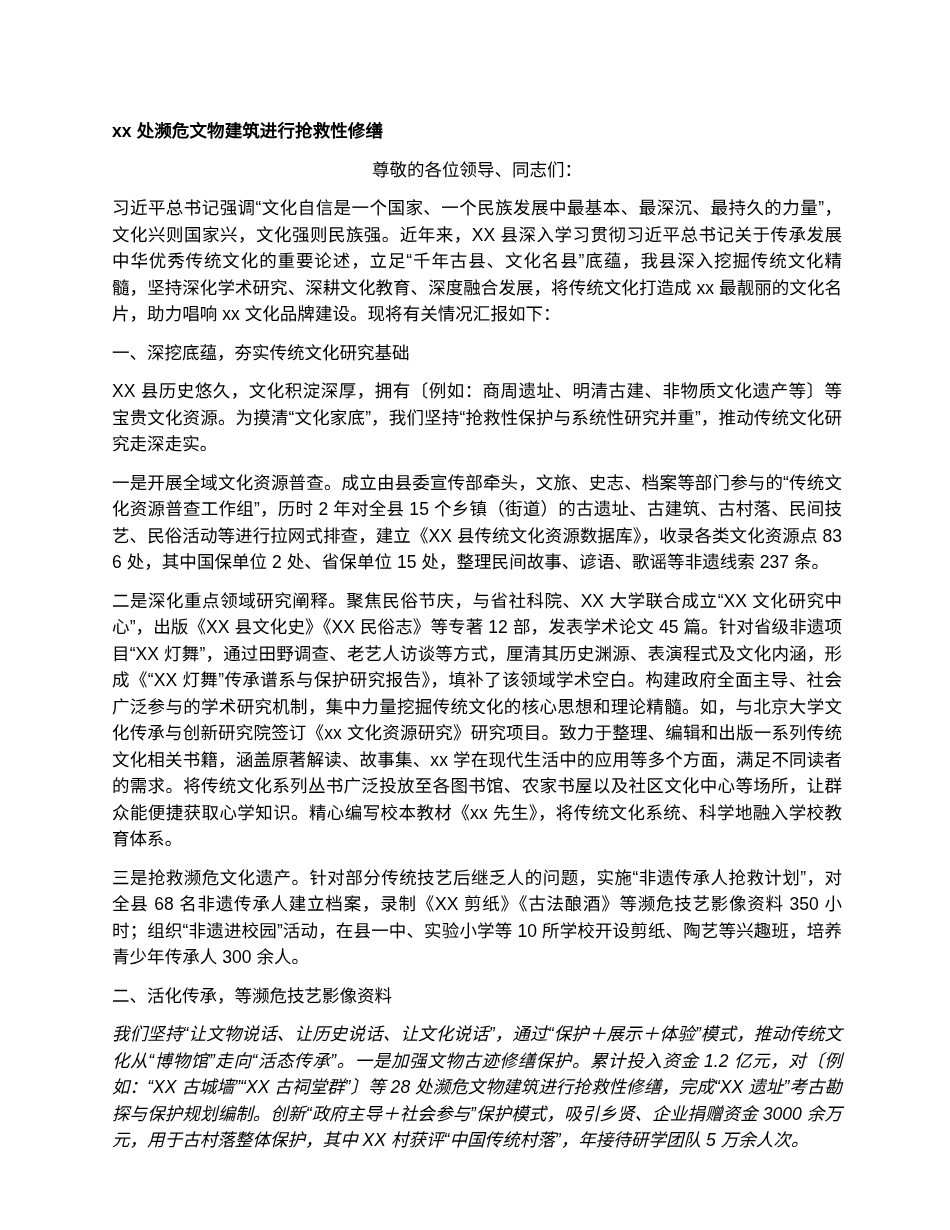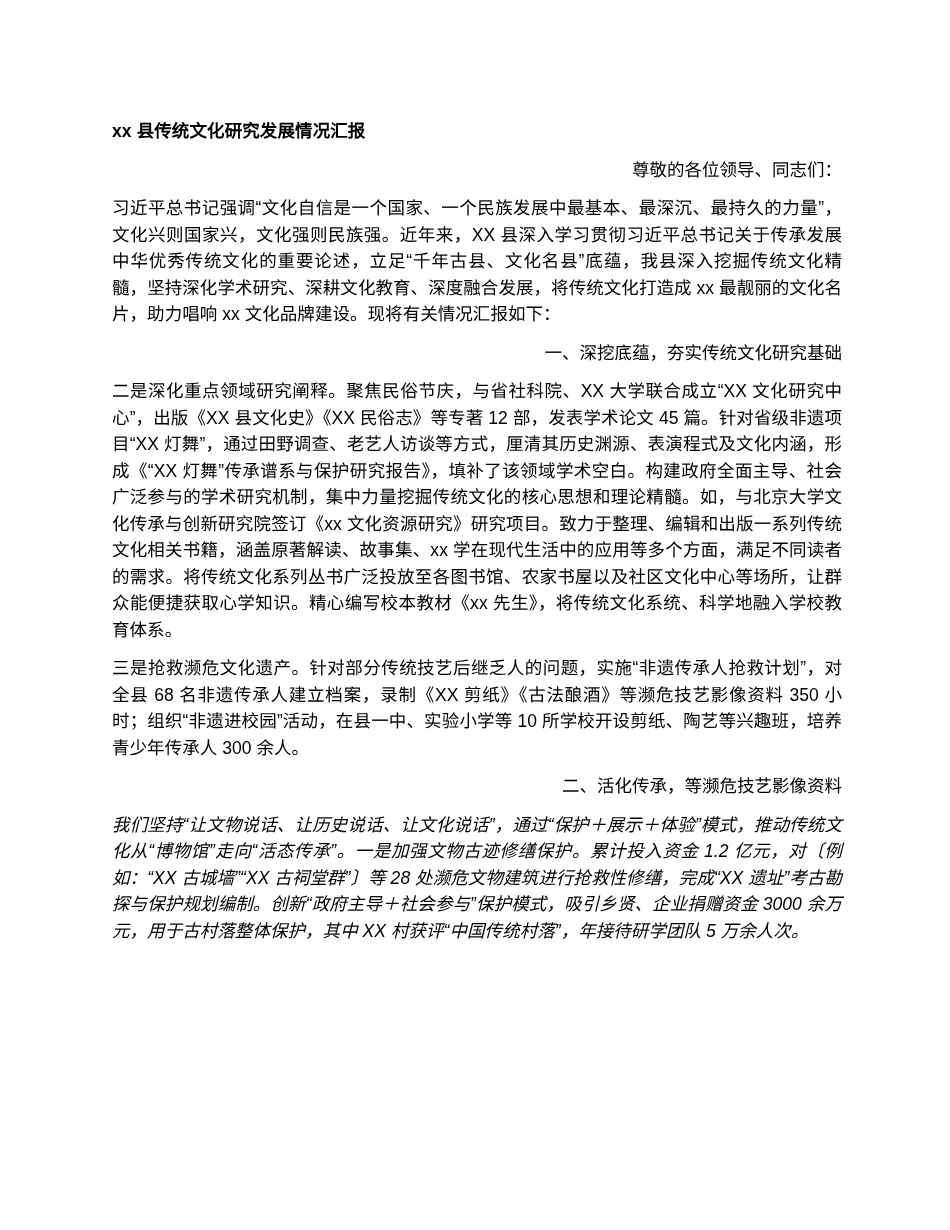--- a/index.html
+++ b/index.html
@@ -51,43 +51,45 @@
   }
   .para:last-child {
     margin-bottom: 0;
     font-style: italic;
   }
   .section-heading {
     font-size: 17.5px;
     font-weight: normal;
     line-height: 26.5px;
     margin: 0 0 12px 0;
-    text-align: right;
+    text-align: left;
   }
   .salutation {
     font-size: 17.5px;
     font-weight: normal;
     line-height: 26.5px;
     margin: 0 0 12px 0;
-    text-align: right;
+    text-align: center;
   }
 </style>
 </head>
 <body>
 
 <div class="page">
   <div class="doc-body">
 
-    <h1 class="doc-title">xx 县传统文化研究发展情况汇报</h1>
+    <h1 class="doc-title">xx 处濒危文物建筑进行抢救性修缮</h1>
 
     <p class="salutation">尊敬的各位领导、同志们：</p>
 
     <div id="blocks-container">
         <p class="para">习近平总书记强调“文化自信是一个国家、一个民族发展中最基本、最深沉、最持久的力量”，文化兴则国家兴，文化强则民族强。近年来，XX 县深入学习贯彻习近平总书记关于传承发展中华优秀传统文化的重要论述，立足“千年古县、文化名县”底蕴，我县深入挖掘传统文化精髓，坚持深化学术研究、深耕文化教育、深度融合发展，将传统文化打造成 xx 最靓丽的文化名片，助力唱响 xx 文化品牌建设。现将有关情况汇报如下：</p>
         <p class="section-heading">一、深挖底蕴，夯实传统文化研究基础</p>
+        <p class="para">XX 县历史悠久，文化积淀深厚，拥有〔例如：商周遗址、明清古建、非物质文化遗产等〕等宝贵文化资源。为摸清“文化家底”，我们坚持“抢救性保护与系统性研究并重”，推动传统文化研究走深走实。</p>
+        <p class="para">一是开展全域文化资源普查。成立由县委宣传部牵头，文旅、史志、档案等部门参与的“传统文化资源普查工作组”，历时 2 年对全县 15 个乡镇（街道）的古遗址、古建筑、古村落、民间技艺、民俗活动等进行拉网式排查，建立《XX 县传统文化资源数据库》，收录各类文化资源点 836 处，其中国保单位 2 处、省保单位 15 处，整理民间故事、谚语、歌谣等非遗线索 237 条。</p>
         <p class="para">二是深化重点领域研究阐释。聚焦民俗节庆，与省社科院、XX 大学联合成立“XX 文化研究中心”，出版《XX 县文化史》《XX 民俗志》等专著 12 部，发表学术论文 45 篇。针对省级非遗项目“XX 灯舞”，通过田野调查、老艺人访谈等方式，厘清其历史渊源、表演程式及文化内涵，形成《“XX 灯舞”传承谱系与保护研究报告》，填补了该领域学术空白。构建政府全面主导、社会广泛参与的学术研究机制，集中力量挖掘传统文化的核心思想和理论精髓。如，与北京大学文化传承与创新研究院签订《xx 文化资源研究》研究项目。致力于整理、编辑和出版一系列传统文化相关书籍，涵盖原著解读、故事集、xx 学在现代生活中的应用等多个方面，满足不同读者的需求。将传统文化系列丛书广泛投放至各图书馆、农家书屋以及社区文化中心等场所，让群众能便捷获取心学知识。精心编写校本教材《xx 先生》，将传统文化系统、科学地融入学校教育体系。</p>
         <p class="para">三是抢救濒危文化遗产。针对部分传统技艺后继乏人的问题，实施“非遗传承人抢救计划”，对全县 68 名非遗传承人建立档案，录制《XX 剪纸》《古法酿酒》等濒危技艺影像资料 350 小时；组织“非遗进校园”活动，在县一中、实验小学等 10 所学校开设剪纸、陶艺等兴趣班，培养青少年传承人 300 余人。</p>
         <p class="section-heading">二、活化传承，等濒危技艺影像资料</p>
         <p class="para">我们坚持“让文物说话、让历史说话、让文化说话”，通过“保护＋展示＋体验”模式，推动传统文化从“博物馆”走向“活态传承”。一是加强文物古迹修缮保护。累计投入资金 1.2 亿元，对〔例如：“XX 古城墙”“XX 古祠堂群”〕等 28 处濒危文物建筑进行抢救性修缮，完成“XX 遗址”考古勘探与保护规划编制。创新“政府主导＋社会参与”保护模式，吸引乡贤、企业捐赠资金 3000 余万元，用于古村落整体保护，其中 XX 村获评“中国传统村落”，年接待研学团队 5 万余人次。</p>
       </div>
 
   </div>
 </div>
 
 </body></html>

